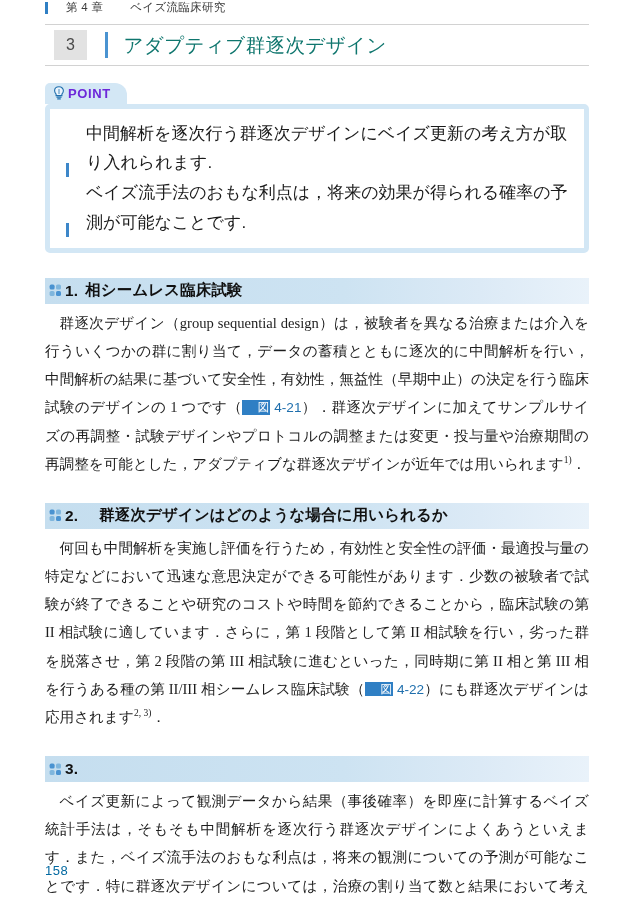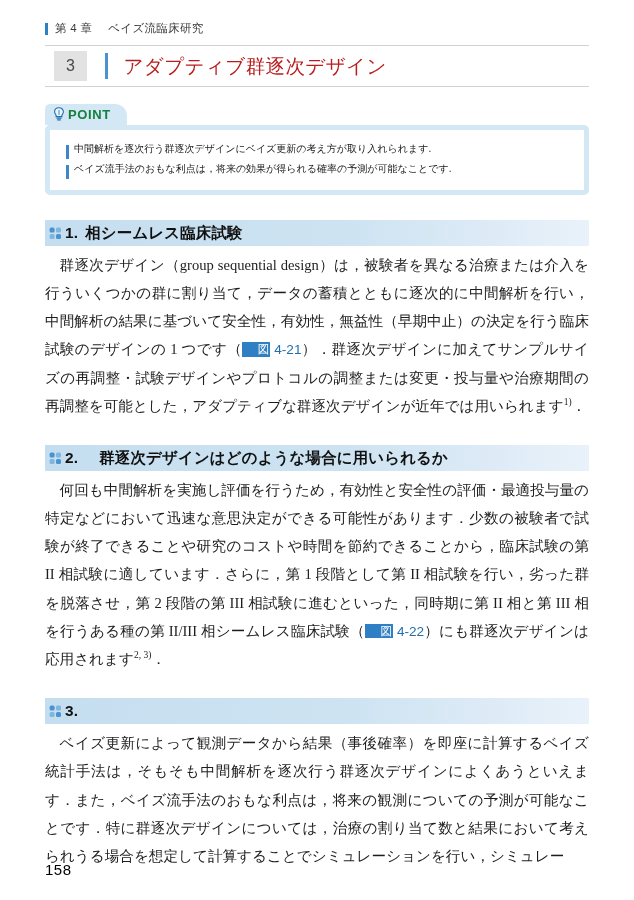--- a/index.html
+++ b/index.html
@@ -21,22 +21,21 @@
     width: 634px;
     height: 900px;
     box-sizing: border-box;
     padding: 0 45px;
   }
 
   
   .running-head {
     display: flex;
     align-items: center;
-    gap: 7px;
-    padding-top: 21px;
+    gap: 18px;
     font-size: 11.5px;
     color: #3c3c3c;
     letter-spacing: 0.3px;
     font-family: "Liberation Sans", "DejaVu Sans", sans-serif;
   }
   .running-head-bar {
     width: 3px;
     height: 12px;
     background: #2f7fc4;
     flex: 0 0 auto;
@@ -69,21 +68,21 @@
   }
   .section-title-rule {
     width: 2.5px;
     height: 26px;
     background: #4a93d1;
     margin: 0 16px 0 18px;
     flex: 0 0 auto;
   }
   .section-title-text {
     font-size: 19.5px;
-    color: #b91c1c;
+    color: #0f766e;
     font-family: "Liberation Sans", "DejaVu Sans", sans-serif;
     letter-spacing: 0.4px;
   }
 
   
   .point-wrap {
     margin-top: 17px;
     position: relative;
   }
   .point-tab {
@@ -92,40 +91,40 @@
     align-items: center;
     gap: 3px;
     height: 21px;
     padding: 0 16px 0 8px;
     background: #d3e7f5;
     border-top-left-radius: 5px;
     border-top-right-radius: 12px;
     font-family: "Liberation Sans", "DejaVu Sans", sans-serif;
     font-weight: bold;
     font-size: 13px;
-    color: #15803d;
+    color: #6d28d9;
     letter-spacing: 0.6px;
     z-index: 2;
     box-sizing: border-box;
   }
   .bulb-icon { width: 12px; height: 15px; display: block; }
 
   .point-body {
     border: 5px solid #d3e7f5;
     border-radius: 5px;
     background: #ffffff;
     margin-top: -1px;
     padding: 10px 12px 11px 16px;
     box-sizing: border-box;
   }
   .point-item {
     display: flex;
-    align-items: flex-start;
-    gap: 0;
-    font-size: 10px;
+    align-items: flex-end;
+    gap: 12px;
+    font-size: 17px;
     line-height: 1.72;
     color: #1a1a1a;
     font-family: "Liberation Sans", "DejaVu Sans", sans-serif;
   }
   .point-item + .point-item { margin-top: 1px; }
   .point-bullet {
     width: 3px;
     background: #3d87c9;
     height: 14px;
     margin-top: 5px;
@@ -191,22 +190,22 @@
     font-size: 9.5px;
     vertical-align: super;
     line-height: 0;
   }
 
   
   .folio {
     position: absolute;
     left: 45px;
     bottom: 22px;
-    font-size: 15px;
-    color: #000000;
+    font-size: 13px;
+    color: #0369a1;
     font-family: "Liberation Sans", "DejaVu Sans", sans-serif;
     letter-spacing: 0.5px;
   }
 </style>
 </head>
 <body>
 
 <div class="page">
 
   <div class="running-head">

